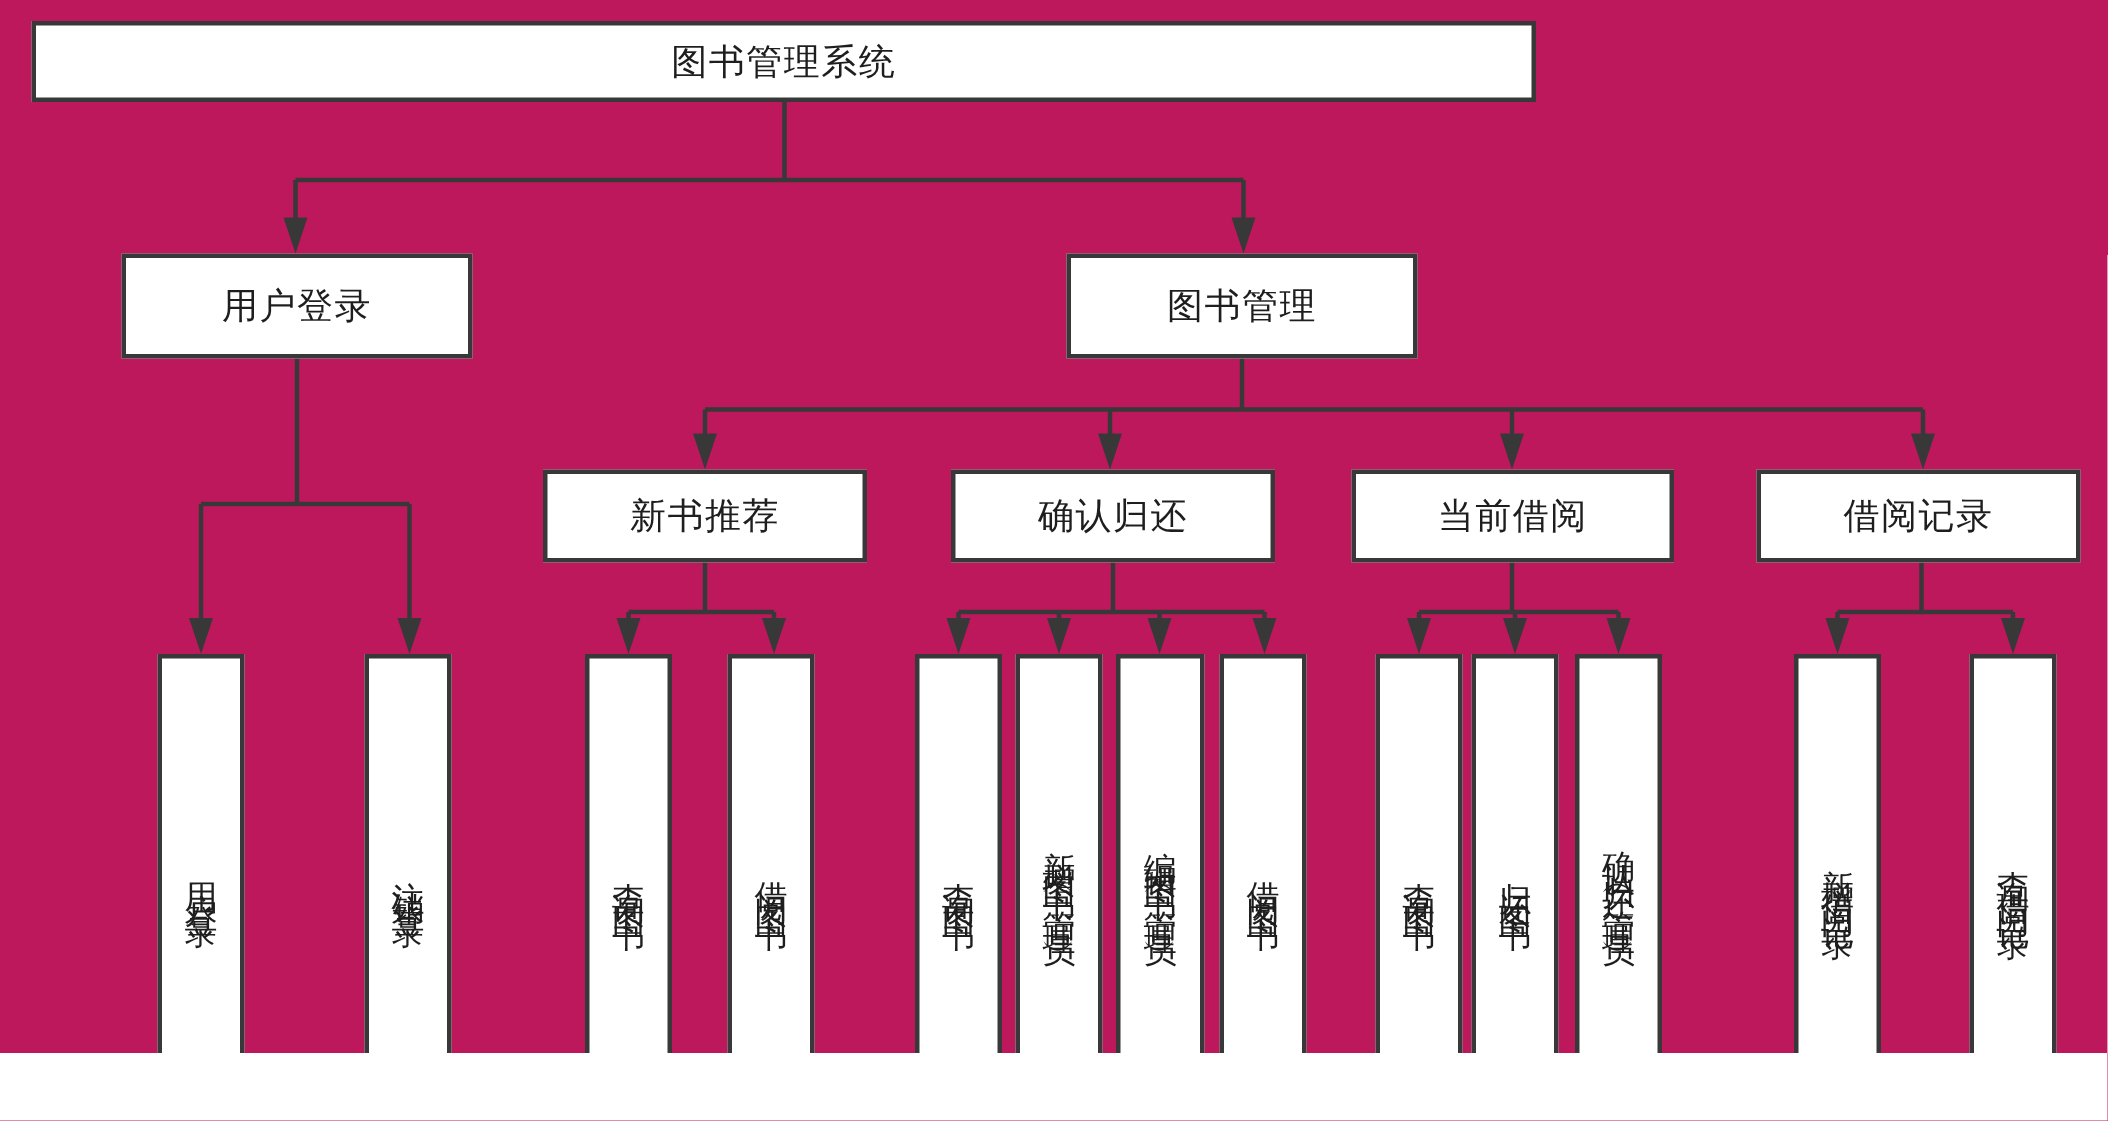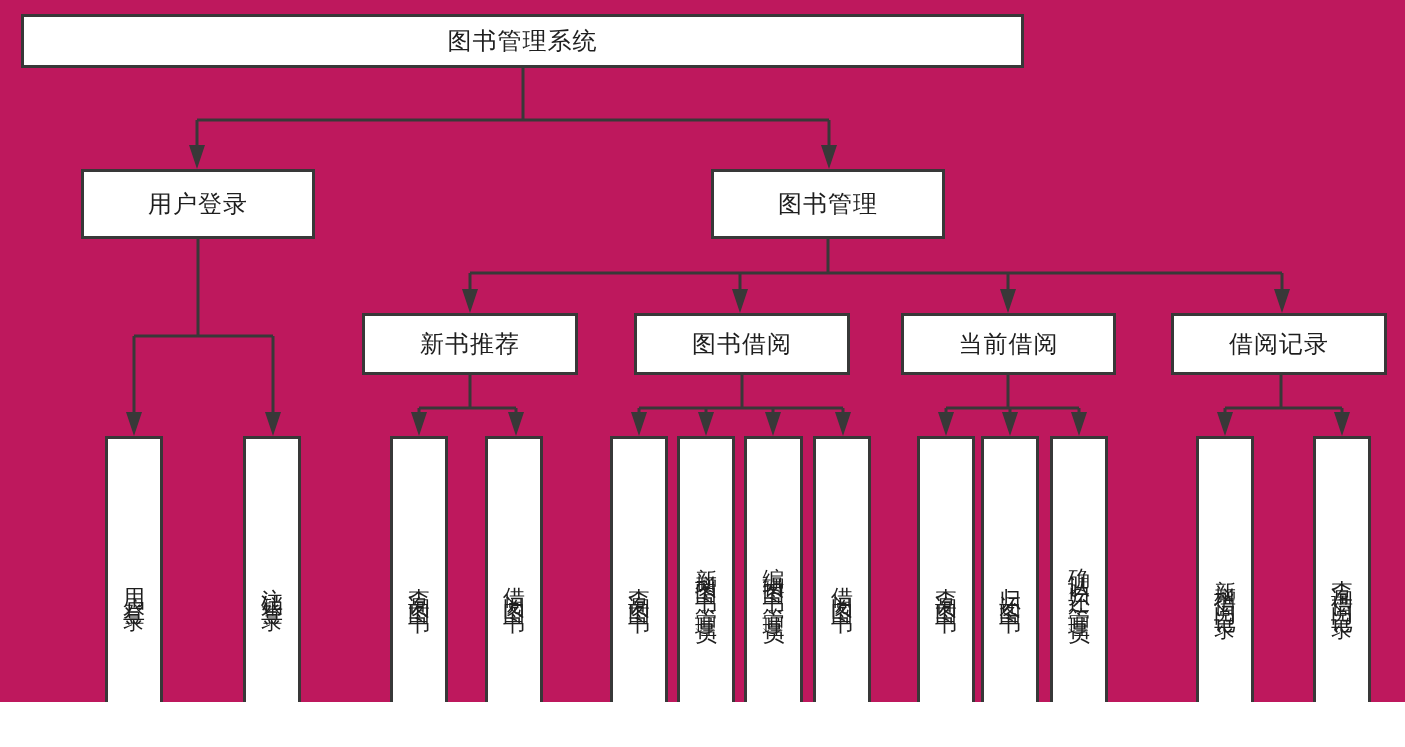--- a/index.html
+++ b/index.html
@@ -104,21 +104,21 @@
     <span>用户登录</span>
   </div>
   <div class="node hnode" style="left:711px; top:169px; width:234px; height:70px;">
     <span>图书管理</span>
   </div>
 
   <div class="node hnode" style="left:362px; top:313px; width:216px; height:62px;">
     <span>新书推荐</span>
   </div>
   <div class="node hnode" style="left:634px; top:313px; width:216px; height:62px;">
-    <span>图书借阅</span>
+    <span>确认归还</span>
   </div>
   <div class="node hnode" style="left:901px; top:313px; width:215px; height:62px;text-align:center;">
     <span>当前借阅</span>
   </div>
   <div class="node hnode" style="left:1171px; top:313px; width:216px; height:62px;">
     <span>借阅记录</span>
   </div>
 
   <div class="node vnode" style="left:105px; top:436px; width:58px; height:300px;">
     <span class="vtext">用户登录</span>

